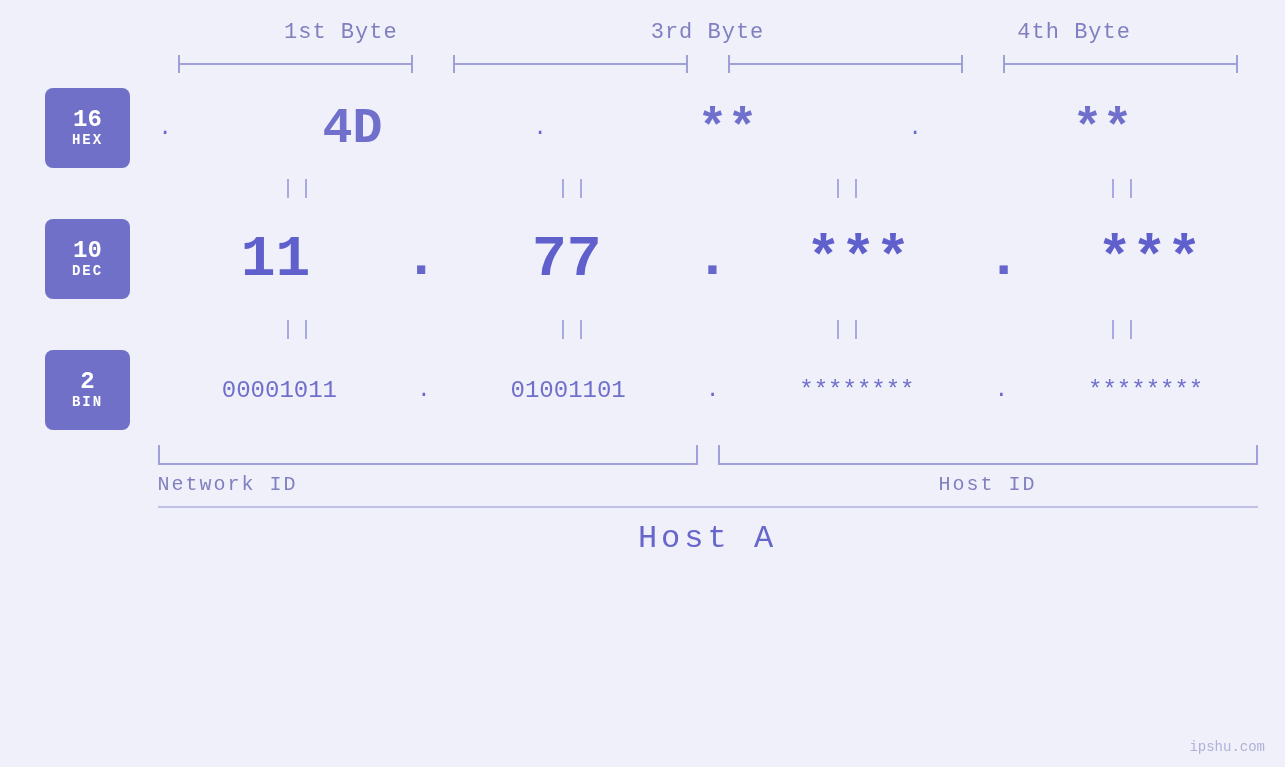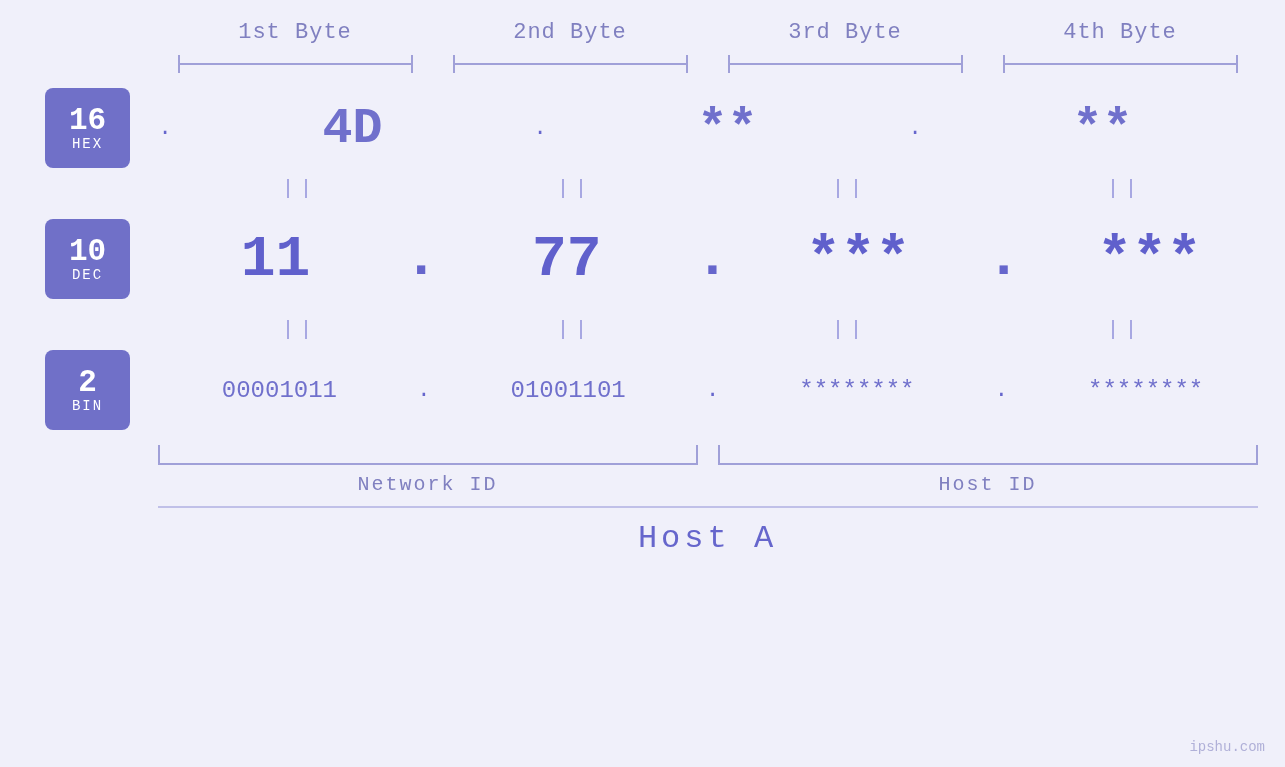--- a/index.html
+++ b/index.html
@@ -93,27 +93,27 @@
       display: flex;
       flex-direction: column;
       align-items: center;
       justify-content: center;
       margin-left: 45px;
       margin-right: 10px;
       color: white;
       flex-shrink: 0;
     }
     .badge-num {
-      font-size: 31px;
+      font-size: 24px;
       font-weight: bold;
       line-height: 1;
     }
     .badge-label {
       font-size: 14px;
-      font-weight: normal;
+      font-weight: bold;
       letter-spacing: 2px;
     }
 
     
     .values {
       display: flex;
       align-items: center;
       flex: 1;
       padding: 0 10px;
     }
@@ -190,21 +190,20 @@
       border-right: 2px solid #a0a0d8;
     }
 
     .id-labels {
       display: flex;
       width: 100%;
       margin-top: 8px;
     }
     .net-label {
       width: calc(50% - 10px);
-      text-align: center;
       color: #8080c0;
       font-size: 20px;
       letter-spacing: 2px;
     }
     .host-label {
       width: calc(50% - 10px);
       margin-left: 20px;
       text-align: center;
       color: #8080c0;
       font-size: 20px;
@@ -248,21 +247,20 @@
     .row-dec { min-height: 110px; align-items: center; }
     .row-bin { min-height: 90px; align-items: center; }
   </style>
 </head>
 <body>
 
 <div class="container">
 
   <div class="byte-headers">
     <div class="byte-header">1st Byte</div>
-    <div class="byte-header">2nd Byte</div>
     <div class="byte-header">3rd Byte</div>
     <div class="byte-header">4th Byte</div>
   </div>
 
   <div class="bracket-row">
     <div class="bracket">
         <div class="bracket-right"></div>
       </div>
     <div class="bracket">
         <div class="bracket-right"></div>

